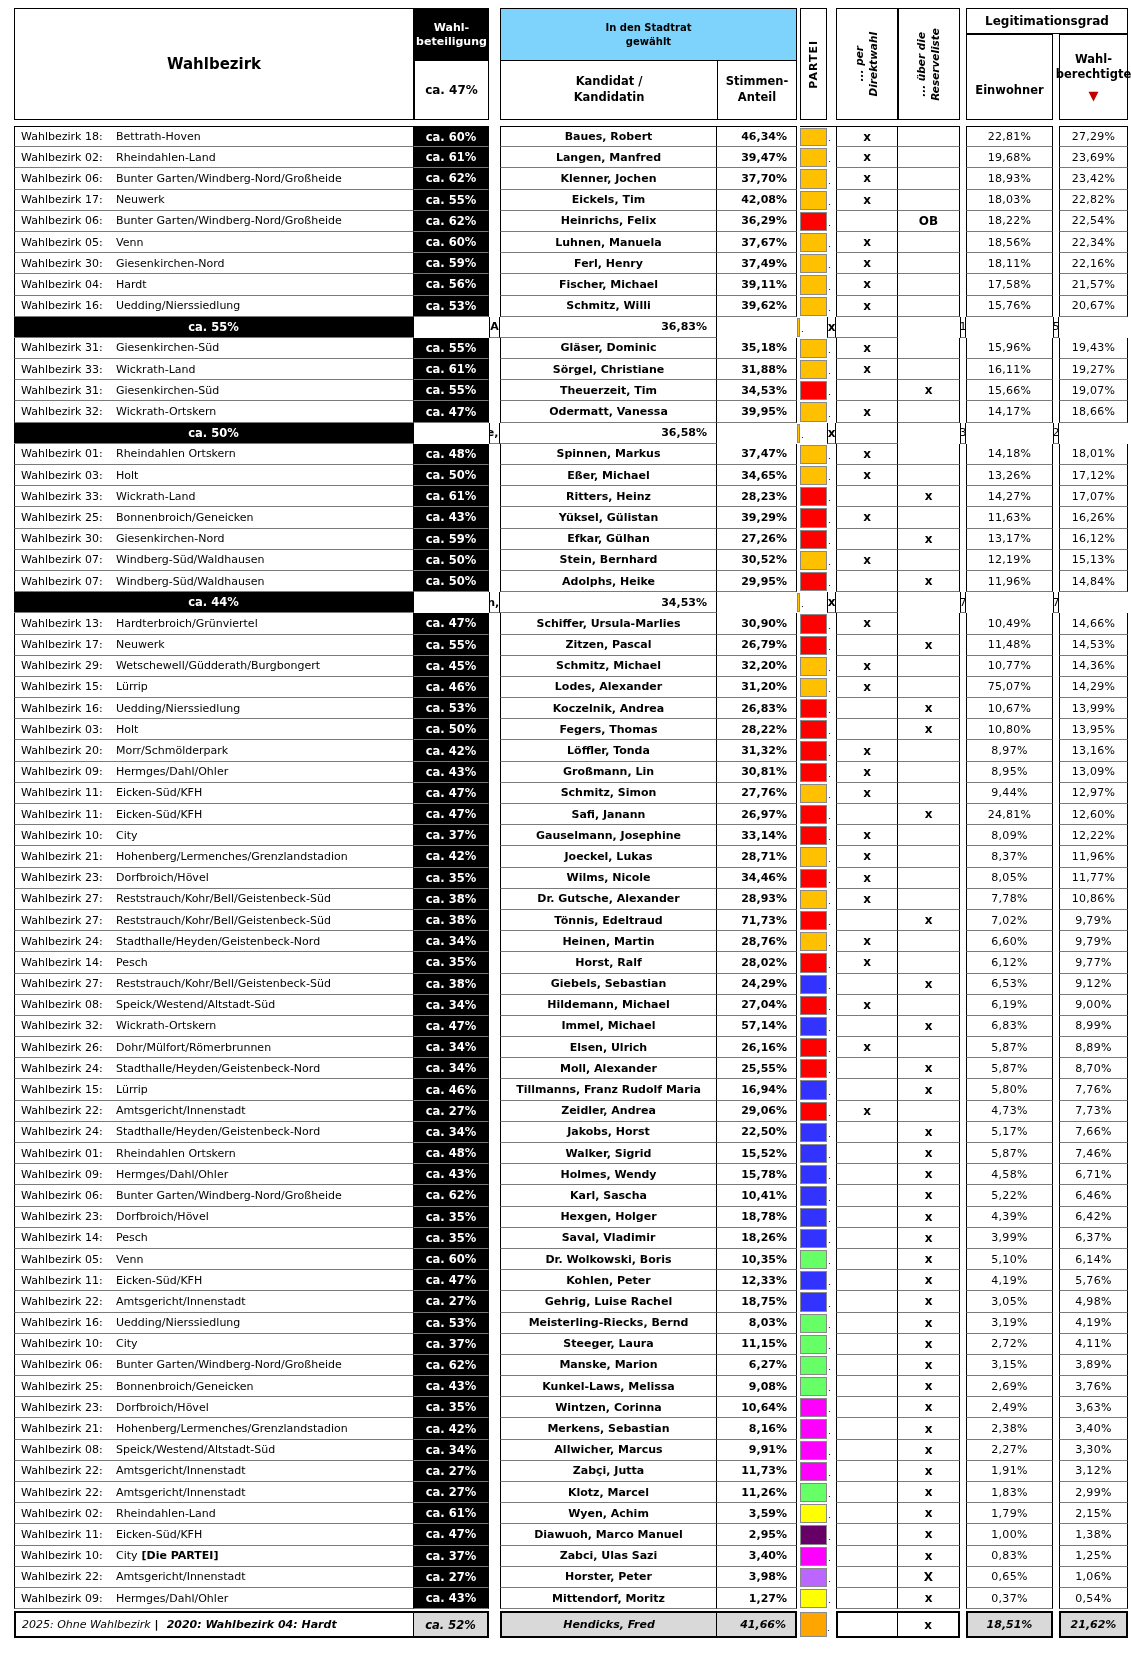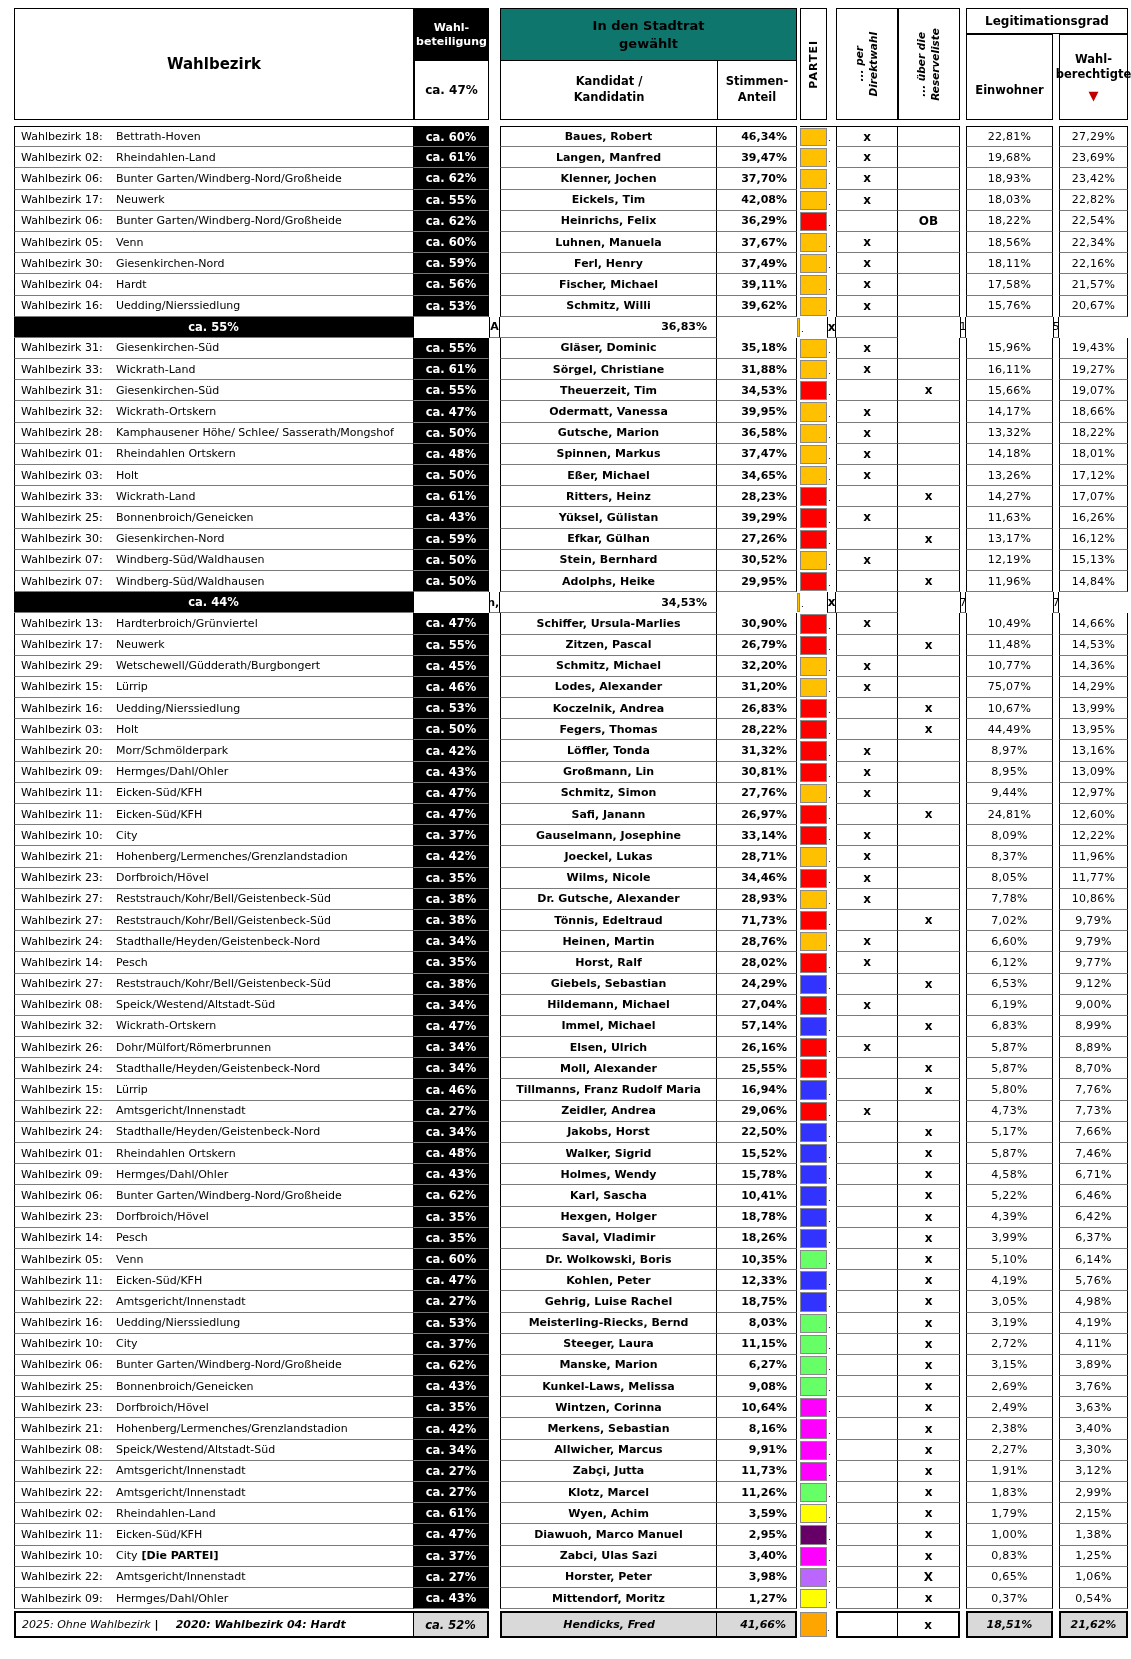--- a/index.html
+++ b/index.html
@@ -5,21 +5,21 @@
   html,body{margin:0;padding:0;background:#fff;}
   body{width:1131px;height:1659px;font-family:"DejaVu Sans",sans-serif;color:#000;overflow:hidden;}
   .sheet{padding:8px 0 0 14px;}
   .grid{display:grid;grid-template-columns:400px 75px 11px 217px 80px 3px 27px 9px 62px 62px 6px 87px 6px 69px;}
   
   .hdr{grid-template-rows:52px 60px;margin-bottom:6px;}
   .hcell{box-sizing:border-box;border:1px solid #000;display:flex;align-items:center;justify-content:center;text-align:center;}
   .h-district{grid-row:1/3;grid-column:1/2;font-size:15px;font-weight:bold;}
   .h-turn1{grid-row:1/2;grid-column:2/3;background:#000;color:#fff;font-size:11px;font-weight:bold;white-space:pre-line;line-height:1.25;border-bottom:none;}
   .h-turn2{grid-row:2/3;grid-column:2/3;font-size:12px;font-weight:bold;}
-  .h-elected{grid-row:1/2;grid-column:4/6;background:#0f766e;font-size:13px;font-weight:bold;white-space:pre-line;line-height:1.35;border-bottom:none;}
+  .h-elected{grid-row:1/2;grid-column:4/6;background:#7dd3fc;font-size:10px;font-weight:bold;white-space:pre-line;line-height:1.35;border-bottom:none;}
   .h-cand{grid-row:2/3;grid-column:4/5;font-size:11.5px;font-weight:bold;white-space:pre-line;line-height:1.35;border-right:none;}
   .h-share{grid-row:2/3;grid-column:5/6;font-size:11.5px;font-weight:bold;white-space:pre-line;line-height:1.35;}
   .h-partei{grid-row:1/3;grid-column:7/8;font-size:11px;font-weight:bold;letter-spacing:1px;}
   .h-direct{grid-row:1/3;grid-column:9/10;font-size:10.5px;font-weight:bold;font-style:italic;}
   .h-reserve{grid-row:1/3;grid-column:10/11;font-size:10.5px;font-weight:bold;font-style:italic;}
   .h-legit{grid-row:1/2;grid-column:12/15;font-size:12px;font-weight:bold;align-self:stretch;height:26px;}
   .h-einw{grid-row:2/3;grid-column:12/13;font-size:11.5px;font-weight:bold;margin-top:-26px;padding-top:26px;height:86px;box-sizing:border-box;}
   .h-einw,.h-wber{align-self:start;}
   .h-wber{grid-row:2/3;grid-column:14/15;font-size:11.5px;font-weight:bold;white-space:pre-line;line-height:1.3;flex-direction:column;margin-top:-26px;height:86px;box-sizing:border-box;justify-content:center;}
   .vert{writing-mode:vertical-rl;transform:rotate(180deg);white-space:nowrap;}
@@ -36,21 +36,21 @@
   .cp{border-bottom:none;padding:1px 0;}
   .swatch{width:100%;height:100%;border:1px solid #8a8a8a;box-sizing:border-box;}
   .cg{border-bottom:none;font-size:9px;justify-content:flex-start;align-items:flex-end;padding-bottom:4px;padding-left:1px;}
   .cx1{border-left:1px solid #000;border-right:1px solid #000;justify-content:center;font-weight:bold;font-size:12px;}
   .cx2{border-right:1px solid #000;justify-content:center;font-weight:bold;font-size:12px;}
   .ce,.cw{border-left:1px solid #000;border-right:1px solid #000;justify-content:center;font-size:11px;letter-spacing:0.3px;}
   
   .foot{margin-top:2px;grid-auto-rows:27px;}
   .fcell{box-sizing:border-box;display:flex;align-items:center;border-top:2px solid #000;border-bottom:2px solid #000;font-style:italic;overflow:hidden;}
   .fd{border-left:2px solid #000;border-right:1px solid #000;padding-left:6px;font-size:11px;white-space:nowrap;}
-  .fd b{margin-left:13px;}
+  .fd b{margin-left:4px;}
   .fd .sep{margin:0 4px;font-weight:bold;}
   .ft{border-right:2px solid #000;background:#D9D9D9;justify-content:center;font-weight:bold;font-size:11.5px;}
   .fn{border-left:2px solid #000;border-right:1px solid #000;background:#D9D9D9;justify-content:center;font-weight:bold;font-size:11px;}
   .fs{border-right:2px solid #000;background:#D9D9D9;justify-content:flex-end;padding-right:9px;font-weight:bold;font-size:11px;}
   .fp{border:none;padding:1px 0;font-style:normal;}
   .fg{border:none;font-size:9px;align-items:flex-end;padding-bottom:5px;font-style:normal;}
   .fx1{border-left:2px solid #000;border-right:1px solid #000;justify-content:center;font-weight:bold;font-size:12px;font-style:normal;}
   .fx2{border-right:2px solid #000;justify-content:center;font-weight:bold;font-size:12px;font-style:normal;}
   .fe,.fw{border-left:2px solid #000;border-right:2px solid #000;background:#D9D9D9;justify-content:center;font-weight:bold;font-size:11px;}
 </style>
@@ -642,25 +642,20 @@
       <div class="cell ce">
           <span>14,17%</span>
         </div>
       <div class="cell" style="border:none;"></div>
       <div class="cell cw">
           <span>18,66%</span>
         </div>
     </div>
 
     <div class="grid row">
-      <div class="cell cd">
-        <span class="dlabel">Wahlbezirk 28:</span>
-        <span>Kamphausener Höhe/ Schlee/ Sasserath/Mongshof</span>
-        <b style="margin-left:4px;"></b>
-      </div>
       <div class="cell ct">
           <span>ca. 50%</span>
         </div>
       <div class="cell" style="border:none;"></div>
       <div class="cell cn">
           <span>Gutsche, Marion</span>
         </div>
       <div class="cell cs">
           <span>36,58%</span>
         </div>
@@ -1213,21 +1208,21 @@
           <span>.</span>
         </div>
       <div class="cell cx1">
           <span></span>
         </div>
       <div class="cell cx2">
           <span>x</span>
         </div>
       <div class="cell" style="border:none;"></div>
       <div class="cell ce">
-          <span>44,49%</span>
+          <span>10,80%</span>
         </div>
       <div class="cell" style="border:none;"></div>
       <div class="cell cw">
           <span>13,95%</span>
         </div>
     </div>
 
     <div class="grid row">
       <div class="cell cd">
         <span class="dlabel">Wahlbezirk 20:</span>

